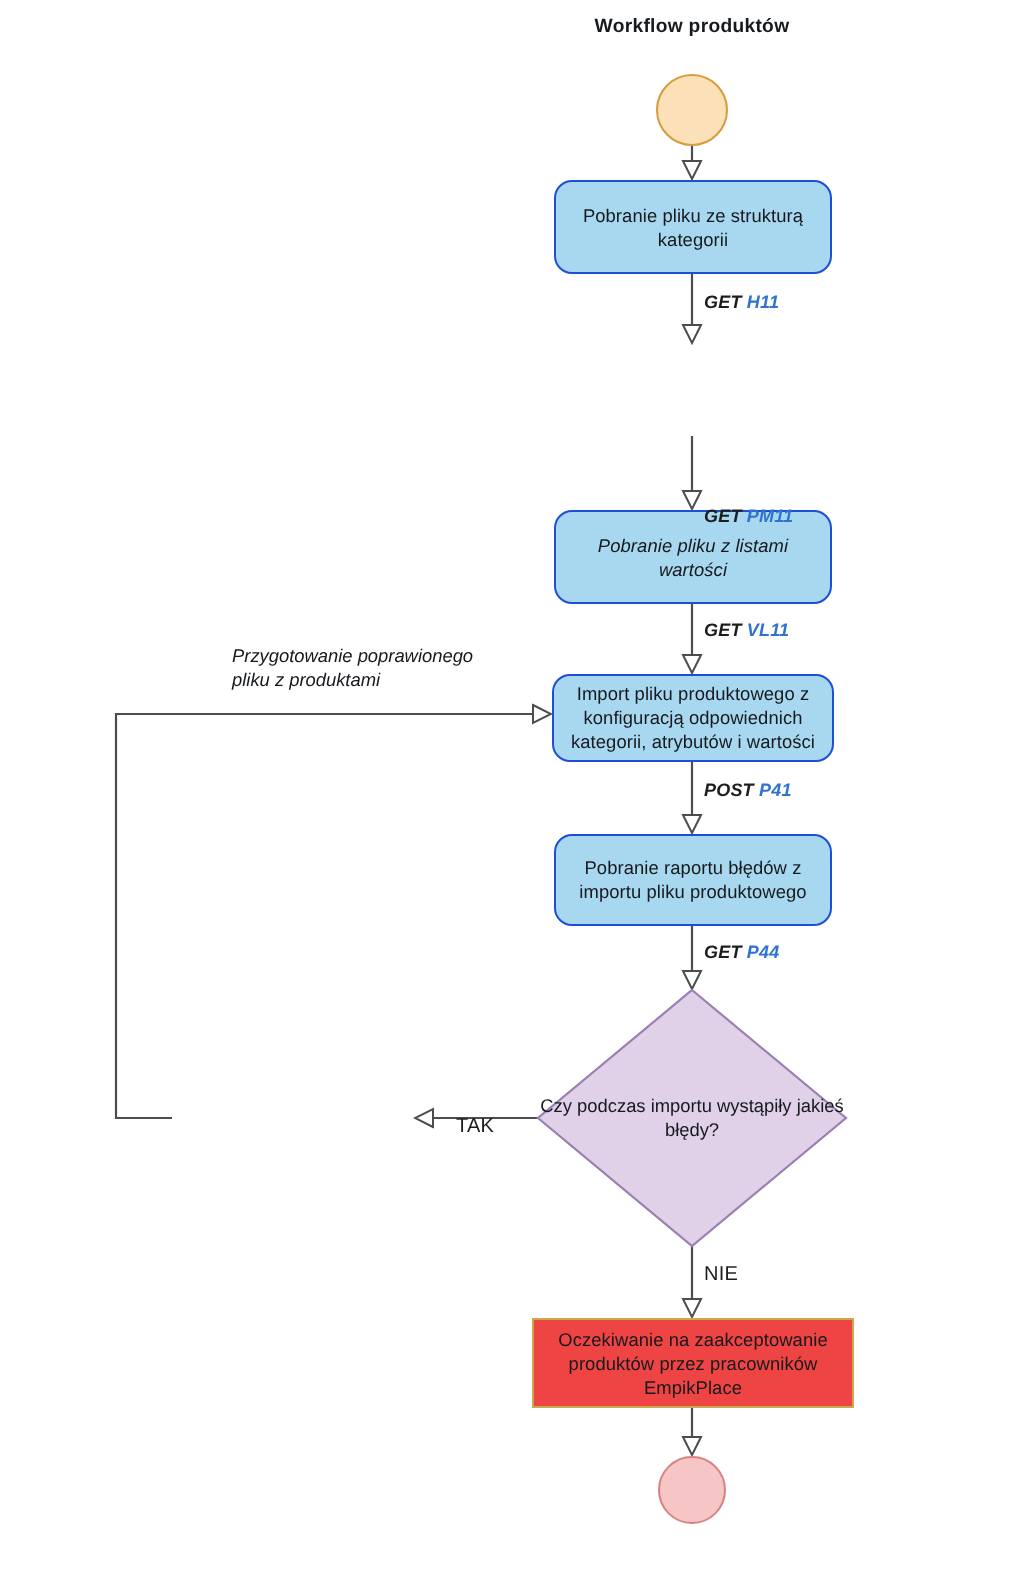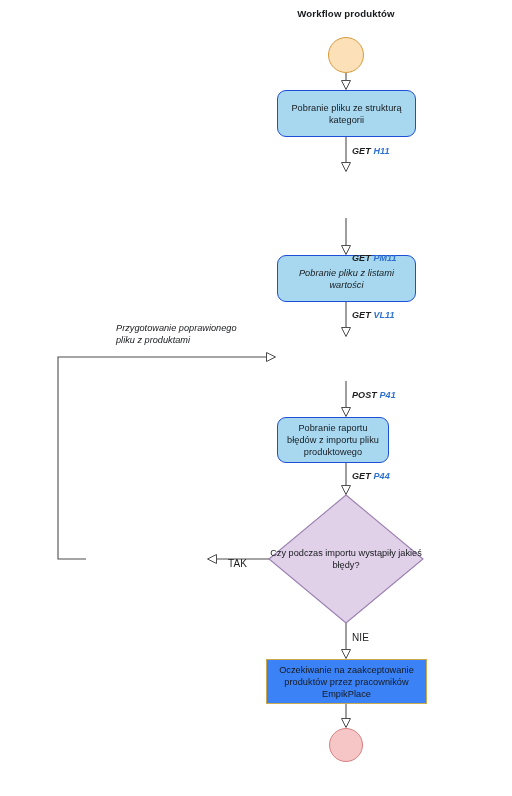--- a/index.html
+++ b/index.html
@@ -50,21 +50,21 @@
     background: #fce0b8;
     border: 1px solid #d79b3c;
     border-radius: 50%;
   }
   .terminal-end {
     background: #f6c6c6;
     border: 1px solid #d98080;
     border-radius: 50%;
   }
   .wait {
-    background: #3b82f6;
+    background: #ef4444;
     border: 1px solid #c8a94e;
     color: #16191d;
     padding: 2px 5px;
   }
   .diamond-label {
     position: absolute;
     text-align: center;
     font-size: 9.2px;
     line-height: 12px;
     color: #16191d;
@@ -149,22 +149,23 @@
 
   <div class="title" style="left:276px; top:8px; width:140px;">Workflow produktów</div>
 
   <div class="node terminal" style="left:328px; top:37px; width:36px; height:36px;"></div>
 
   <div class="node proc" style="left:277px; top:90px; width:139px; height:47px;">Pobranie pliku ze strukturą kategorii</div>
 
 
   <div class="node proc" style="left:277px; top:255px; width:139px; height:47px;font-style:italic;">Pobranie pliku z listami wartości</div>
 
-
-  <div class="node proc" style="left:277px; top:417px; width:112px; height:46px;">Pobranie raportu błędów z importu pliku produktowego</div>
+  <div class="node proc" style="left:276px; top:337px; width:141px; height:44px;">Import pliku produktowego z konfiguracją odpowiednich kategorii, atrybutów i wartości</div>
+
+  <div class="node proc" style="left:277px; top:417px; width:139px; height:46px;">Pobranie raportu błędów z importu pliku produktowego</div>
 
   <div class="diamond-label" style="left:264px; top:547px; width:164px;">Czy podczas importu wystąpiły jakieś błędy?</div>
 
 
   <div class="node wait" style="left:266px; top:659px; width:161px; height:45px;">Oczekiwanie na zaakceptowanie produktów przez pracowników EmpikPlace</div>
 
   <div class="node terminal-end" style="left:329px; top:728px; width:34px; height:34px;"></div>
 
   <div class="edge-label" style="left:352px; top:146px;">
     <span>GET</span>

